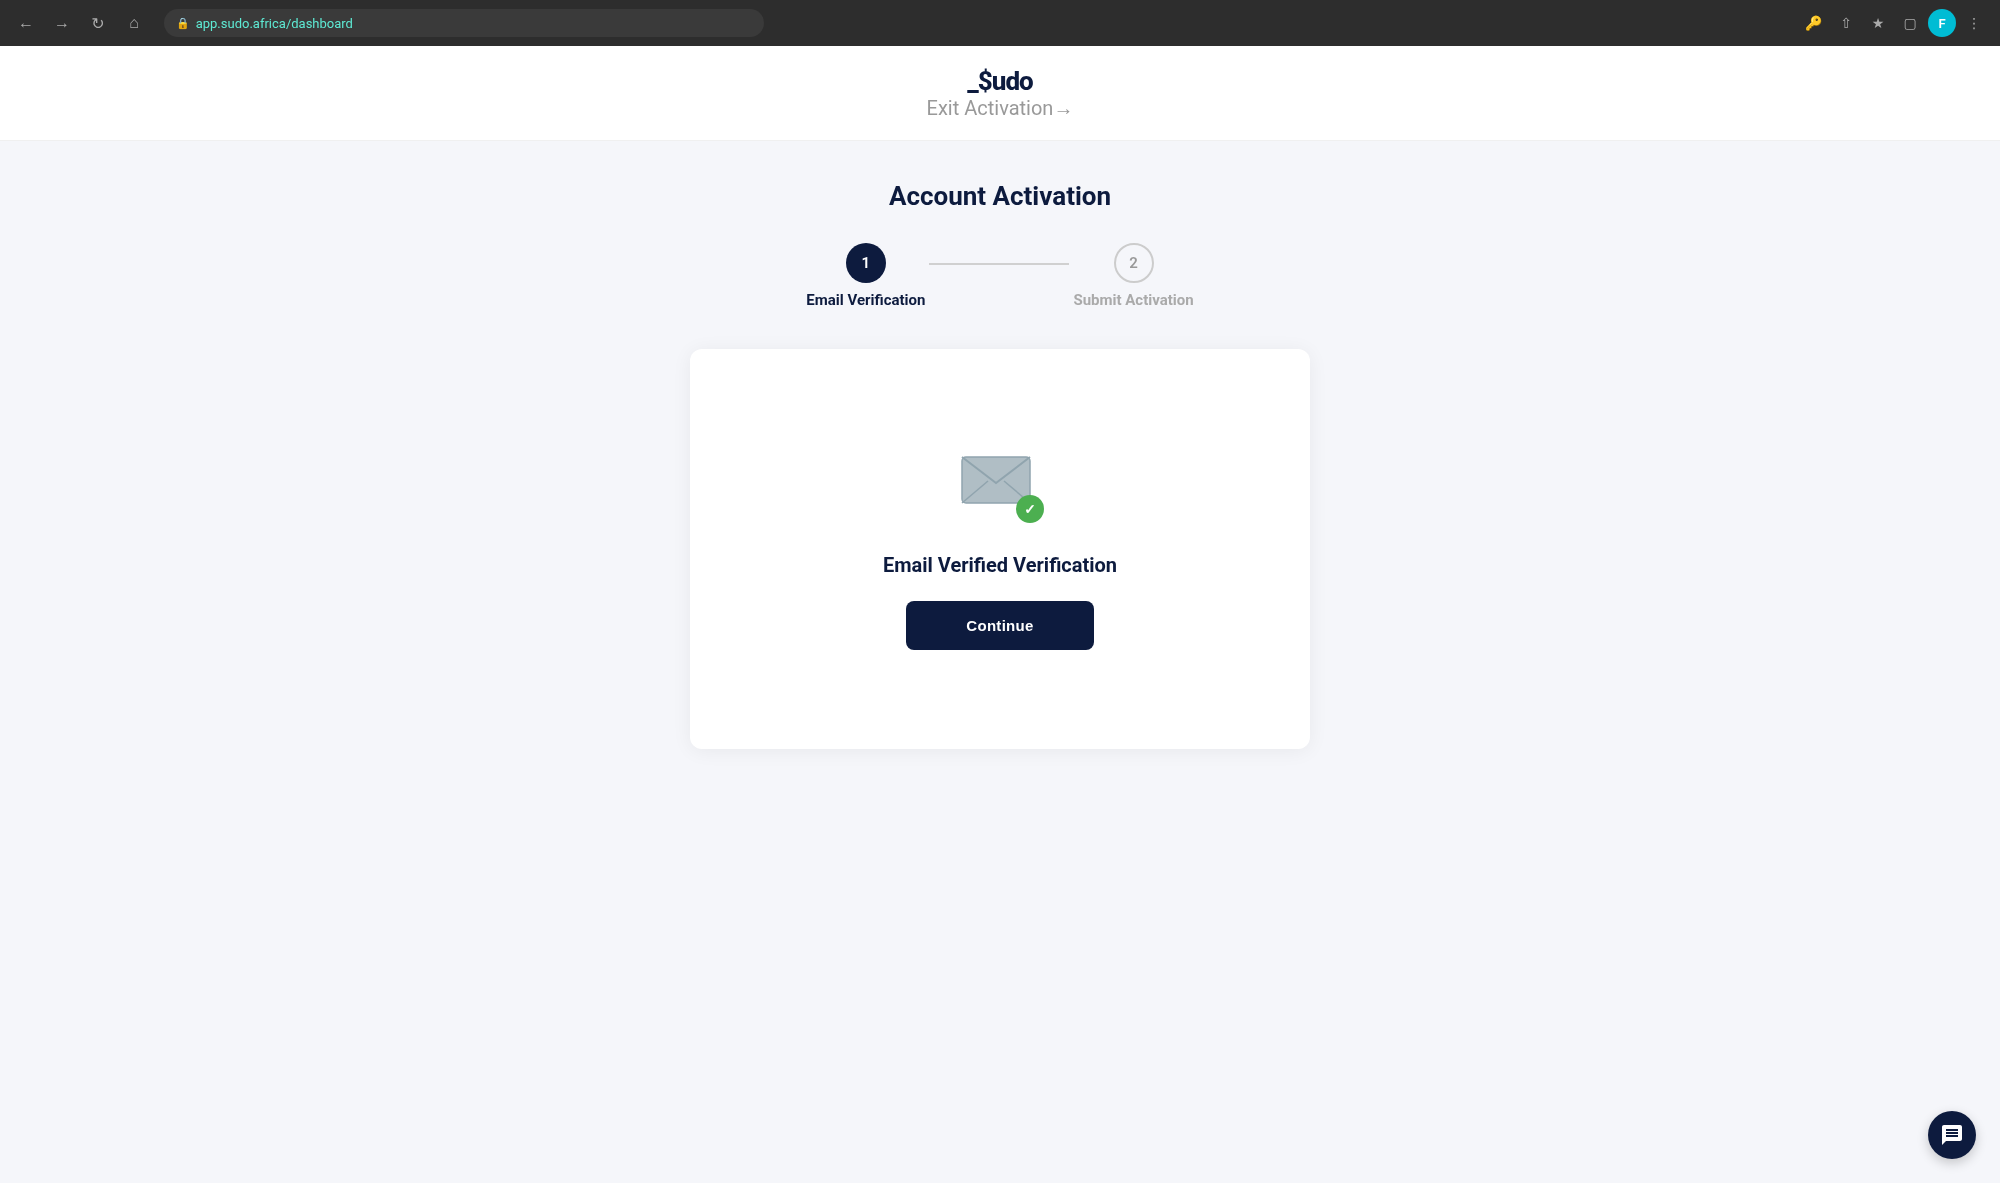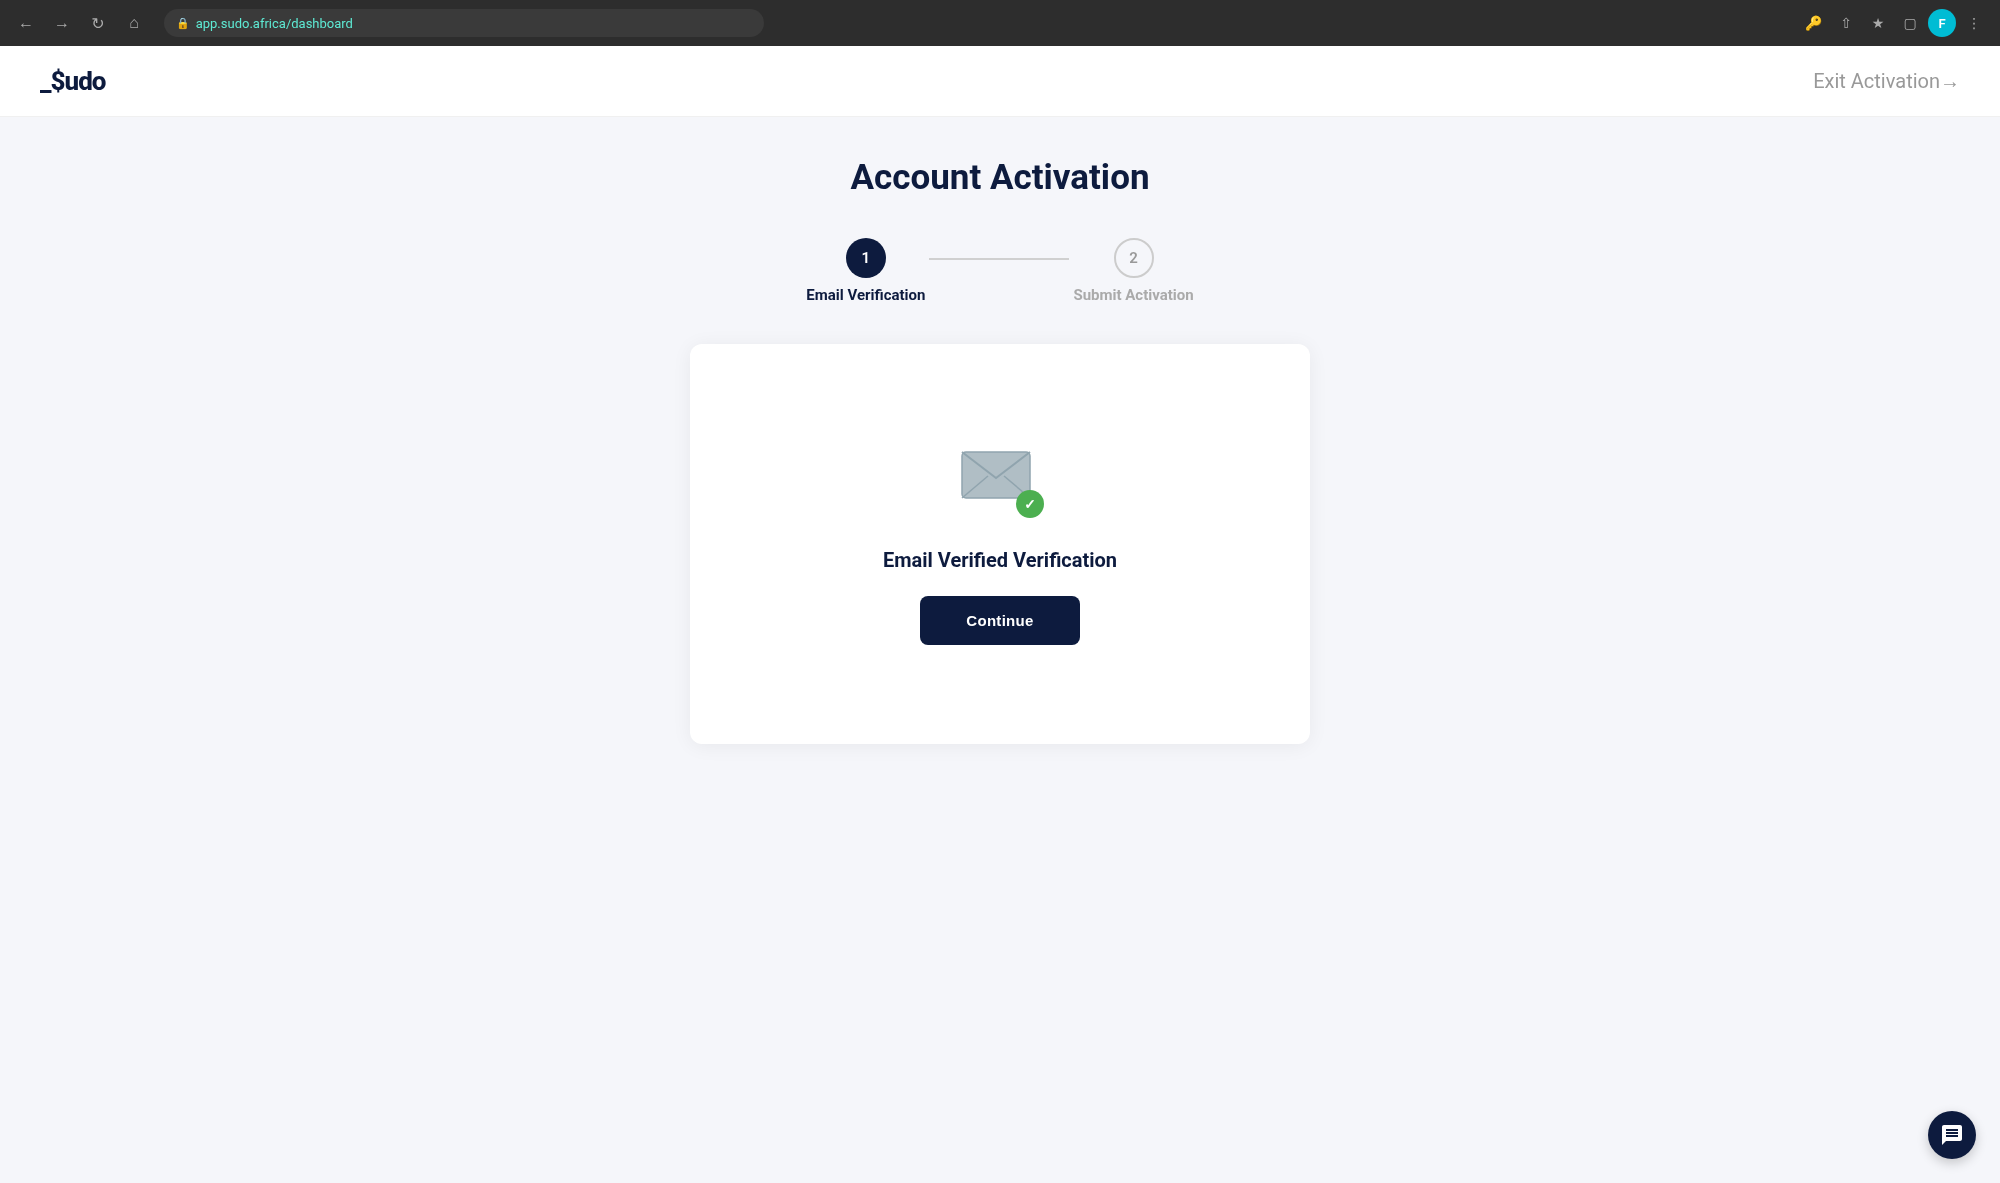--- a/index.html
+++ b/index.html
@@ -103,20 +103,21 @@
     }
 
     
     .header {
       display: flex;
       align-items: center;
       justify-content: space-between;
       padding: 20px 40px;
       background: #ffffff;
       border-bottom: 1px solid #f0f0f0;
+      flex-direction: column;
     }
 
     .logo {
       font-size: 26px;
       font-weight: 800;
       color: #0d1b3e;
       letter-spacing: -1px;
     }
 
     .exit-activation {
@@ -132,24 +133,24 @@
     .main-content {
       display: flex;
       flex-direction: column;
       align-items: center;
       padding: 40px 20px;
       background: #f5f6fa;
       min-height: calc(100vh - 46px - 70px);
     }
 
     .page-title {
-      font-size: 35px;
+      font-size: 26px;
       font-weight: 700;
       color: #0d1b3e;
-      margin-bottom: 40px;
+      margin-bottom: 32px;
     }
 
     
     .stepper {
       display: flex;
       align-items: center;
       gap: 0;
       margin-bottom: 40px;
     }
 
@@ -251,21 +252,21 @@
       color: #0d1b3e;
       text-align: center;
     }
 
     .continue-btn {
       background: #0d1b3e;
       color: #ffffff;
       border: none;
       border-radius: 8px;
       padding: 16px 0;
-      width: 160px;
+      width: 188px;
       font-size: 15px;
       font-weight: 600;
       cursor: pointer;
       letter-spacing: 0.3px;
     }
 
     
     .chat-bubble {
       position: fixed;
       bottom: 24px;

